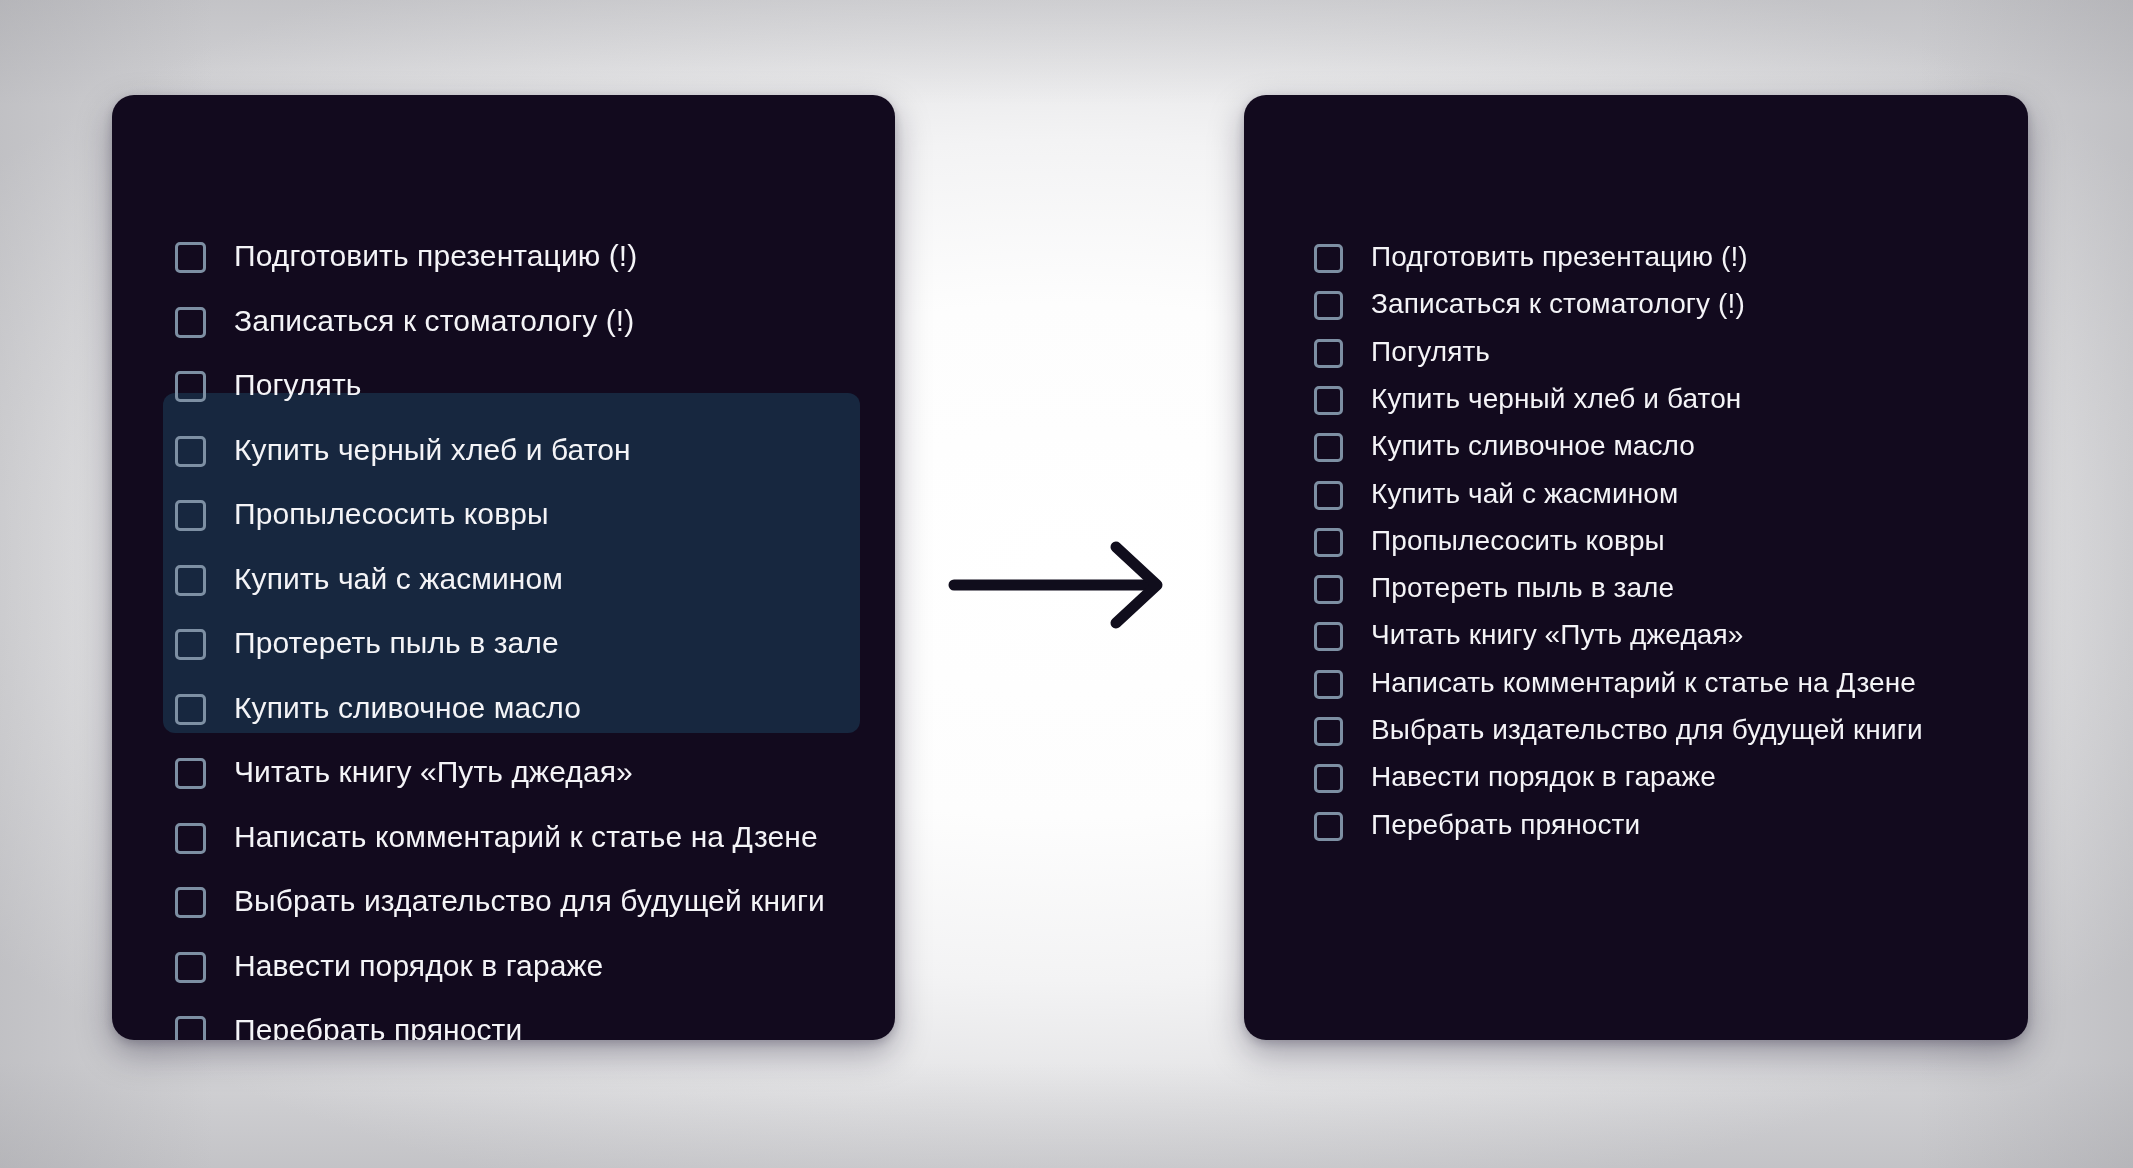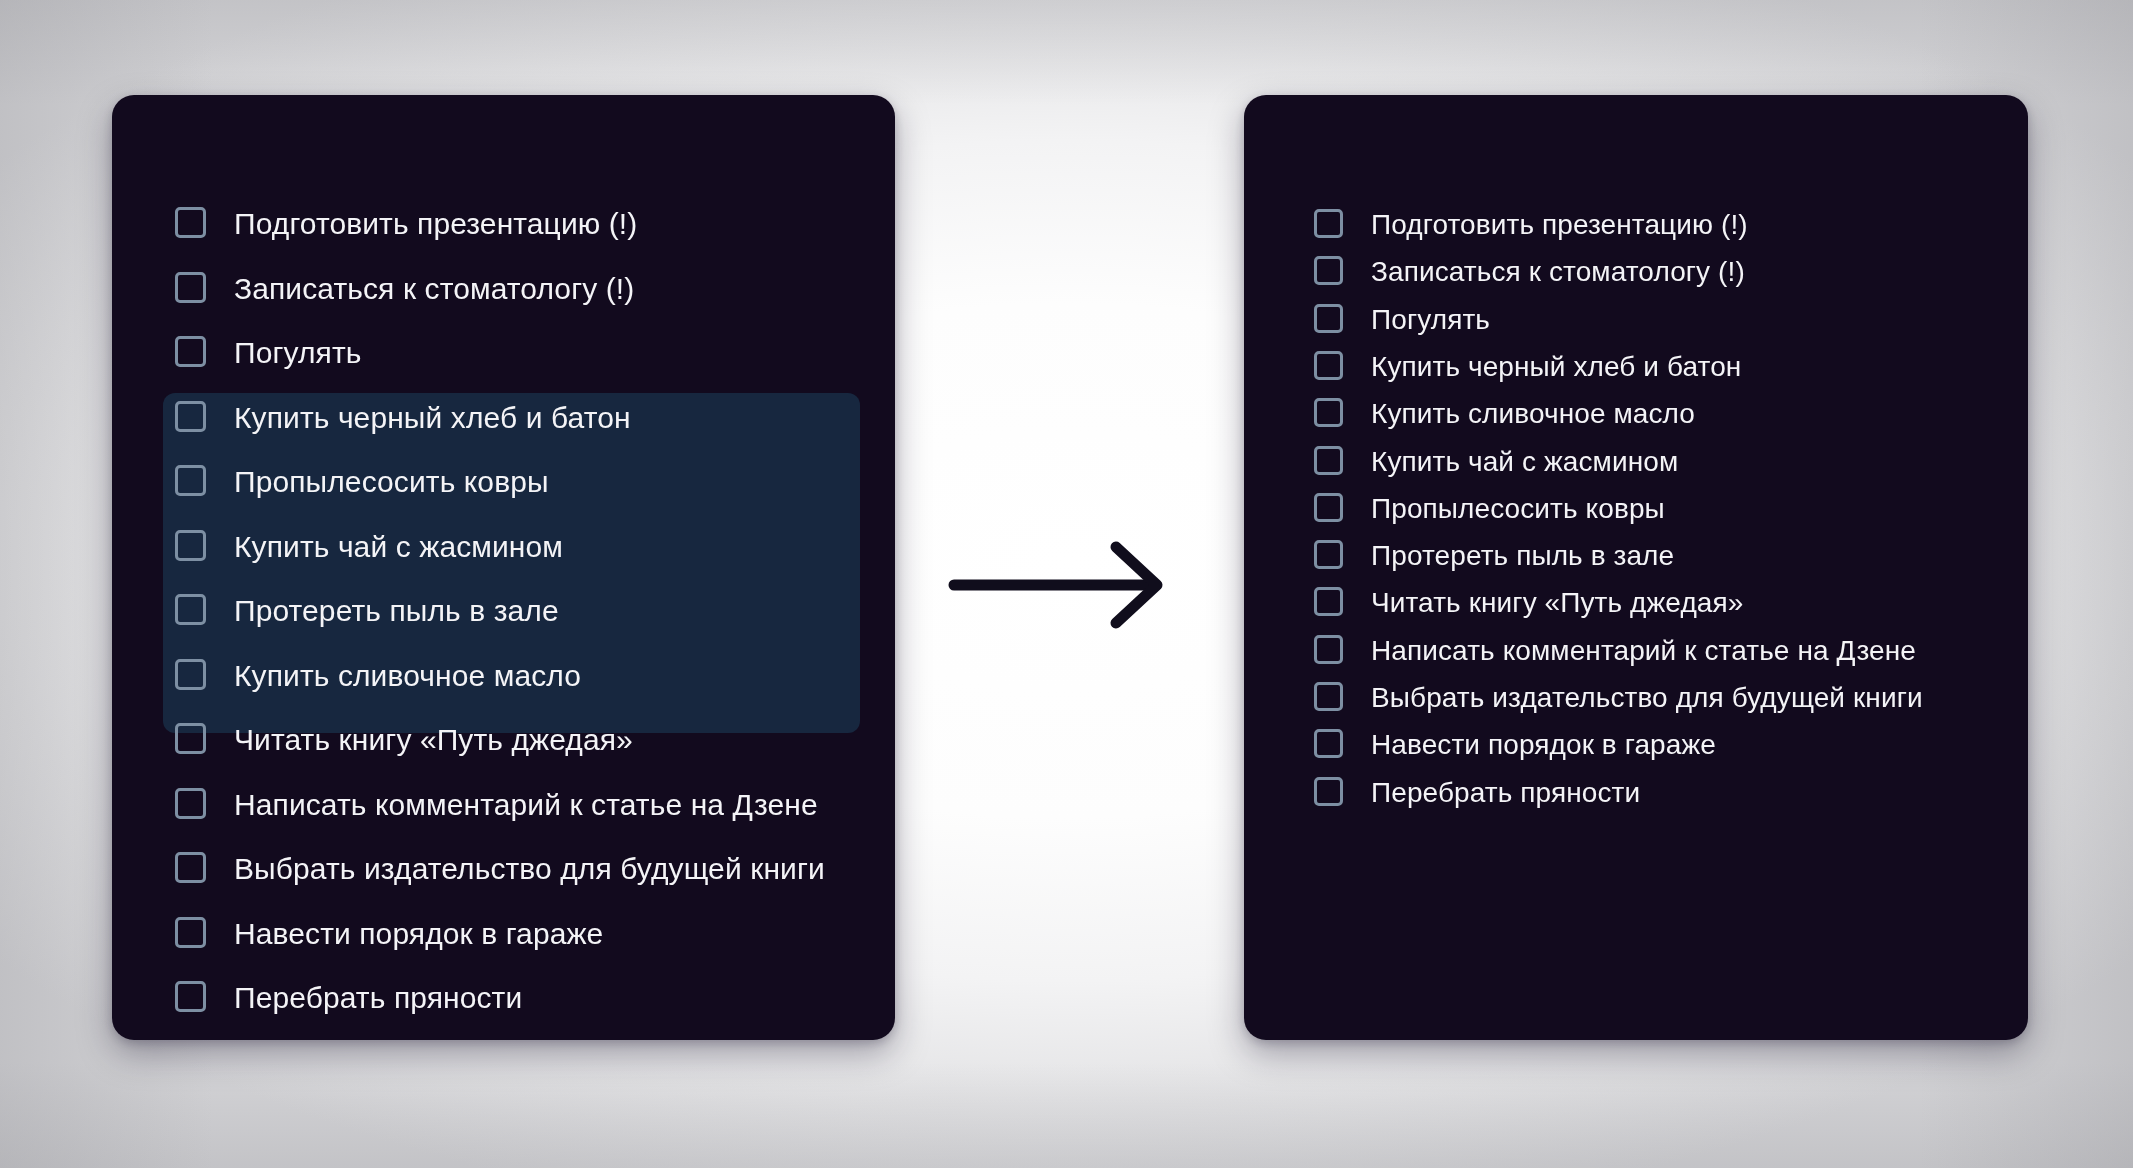--- a/index.html
+++ b/index.html
@@ -75,21 +75,21 @@
   .highlight-band {
     position: absolute;
     background: #17273f;
     border-radius: 12px;
     pointer-events: none;
   }
 
   .row {
     position: absolute;
     display: flex;
-    align-items: flex-start;
+    align-items: flex-end;
     box-sizing: border-box;
   }
 
   .checkbox {
     flex: 0 0 auto;
     box-sizing: border-box;
     border: 3px solid #7d8fa3;
     border-radius: 5px;
     background: transparent;
   }

